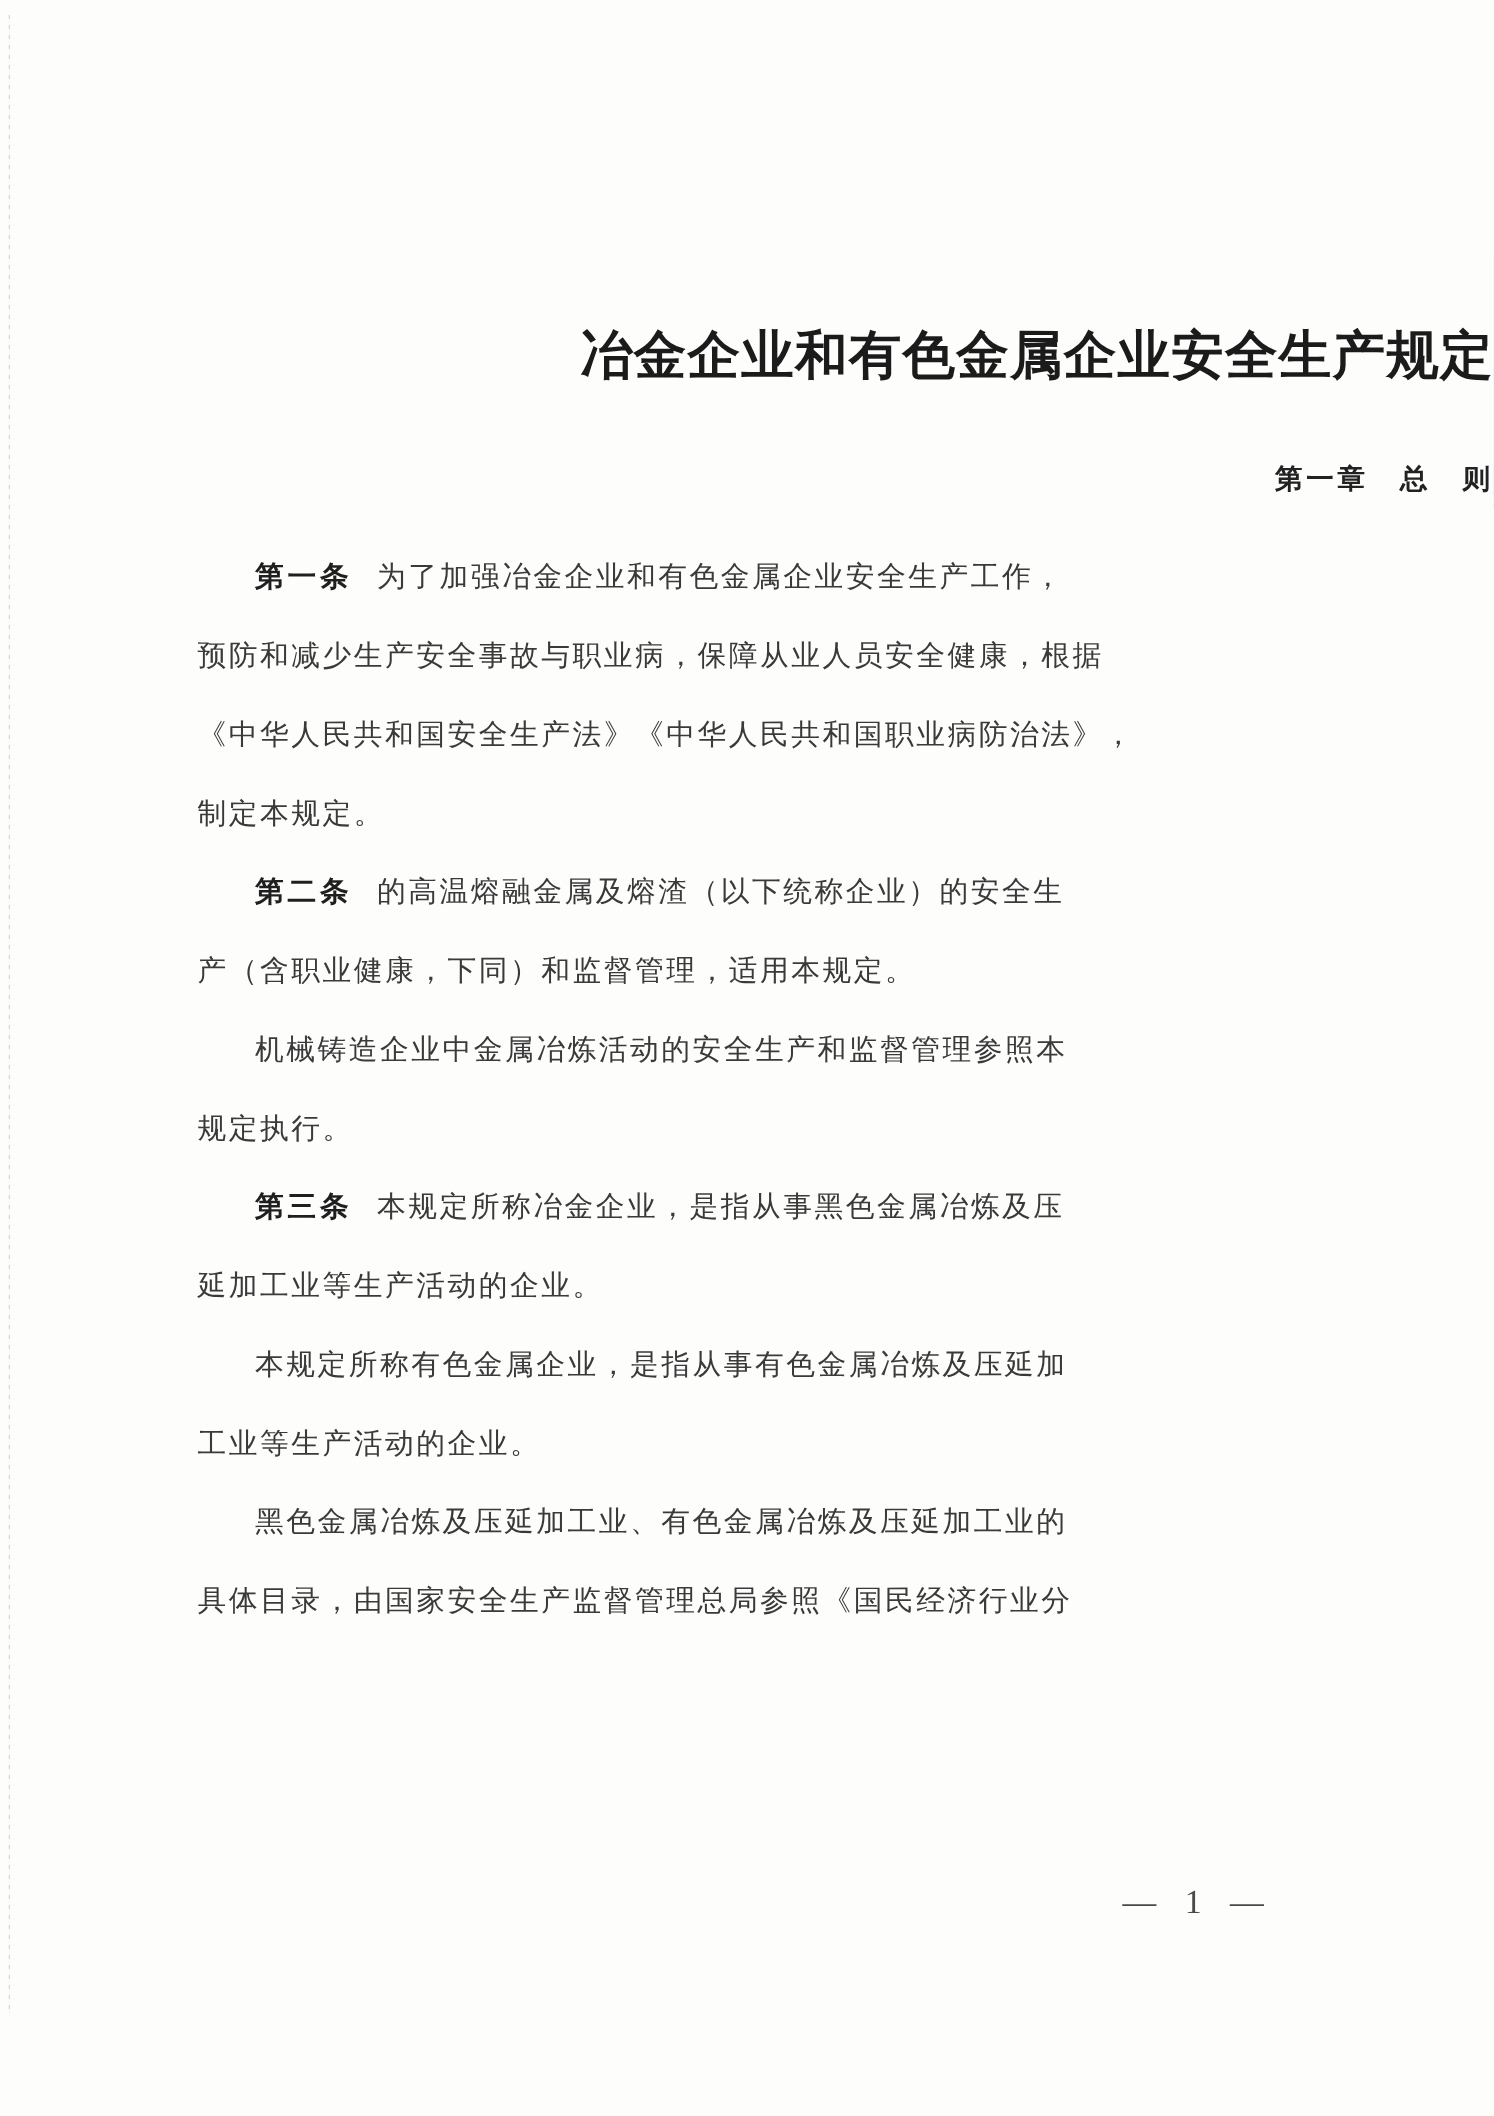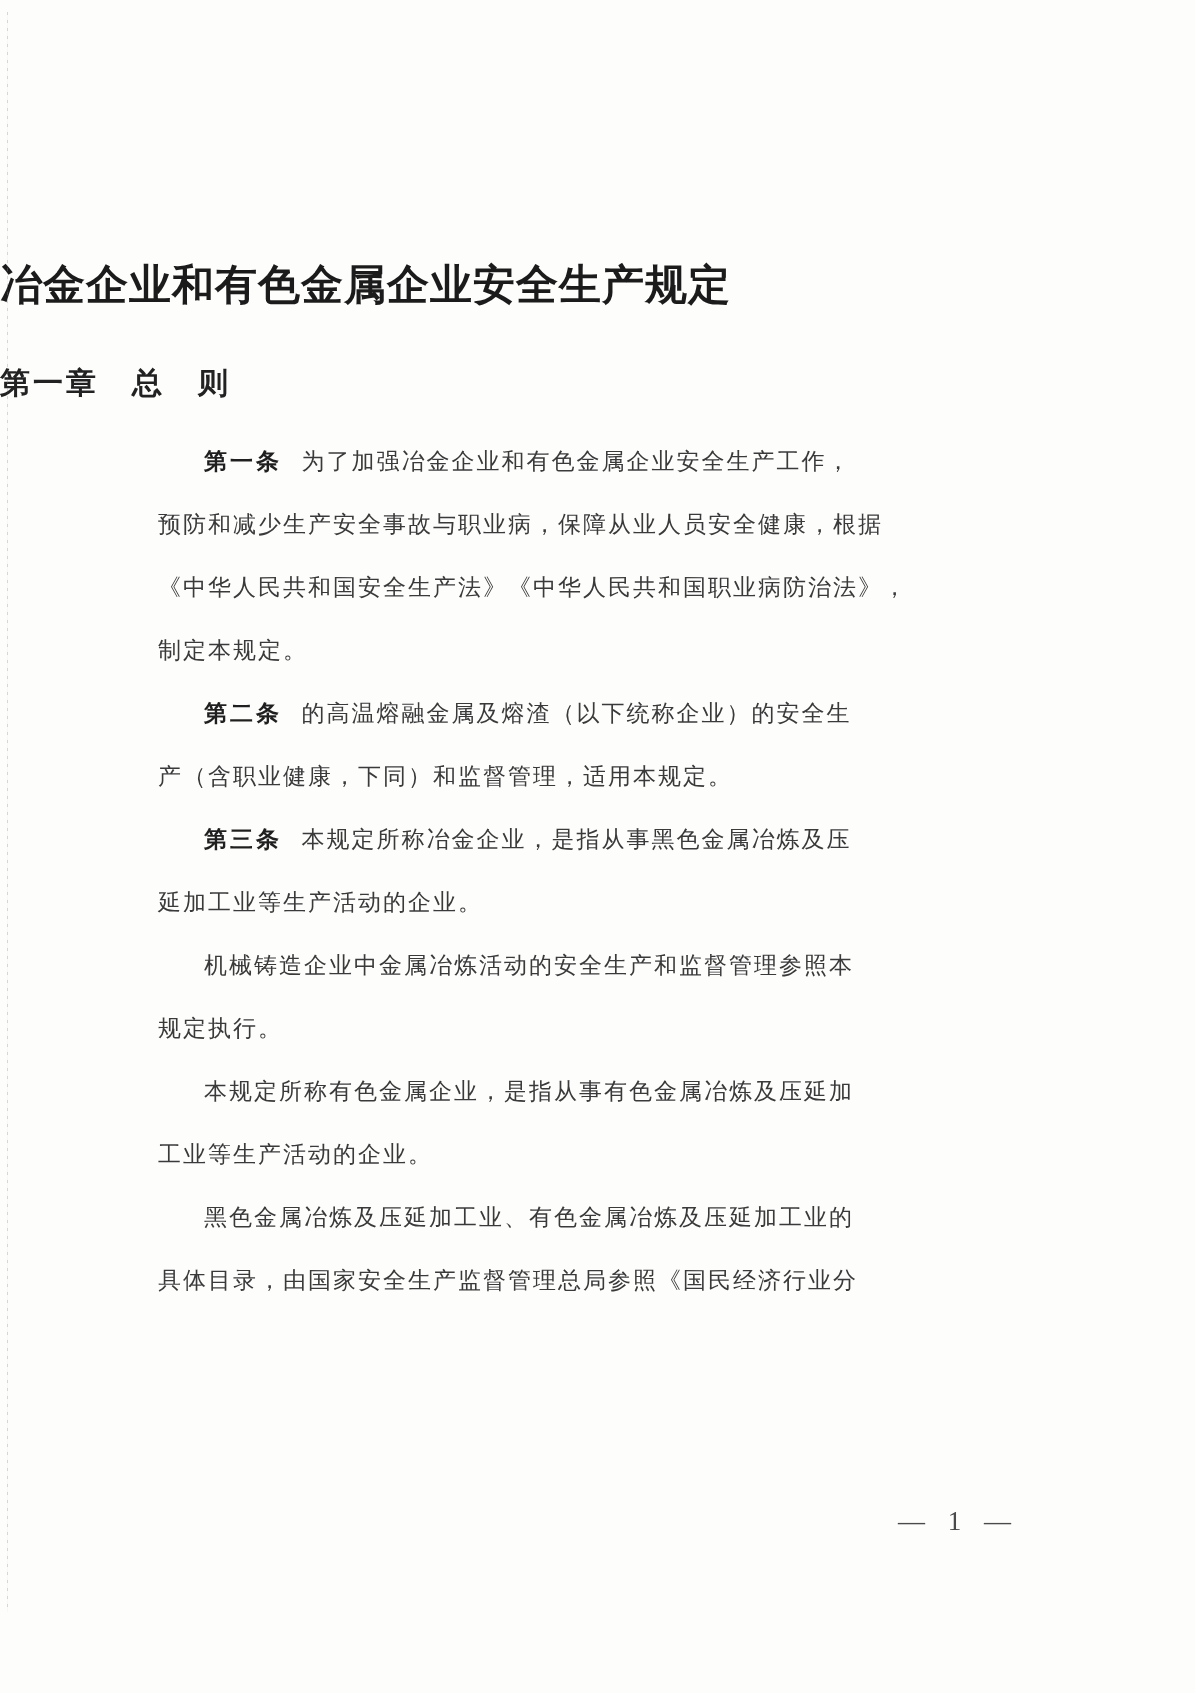--- a/index.html
+++ b/index.html
@@ -26,31 +26,31 @@
     height: 1600px;
     background: repeating-linear-gradient(
       to bottom,
       rgba(140,140,140,0.35) 0 3px,
       rgba(140,140,140,0.05) 3px 8px
     );
   }
   .doc-title {
     margin: 0;
     padding-top: 264px;
-    text-align: left;
+    text-align: right;
     font-size: 42px;
     line-height: 1;
     font-weight: 700;
     letter-spacing: 1px;
     color: #1b1b1b;
   }
   .chapter-heading {
     margin: 62px 0 0 0;
-    text-align: left;
-    font-size: 30px;
+    text-align: right;
+    font-size: 22px;
     line-height: 30px;
     font-weight: 700;
     letter-spacing: 3px;
     color: #222222;
   }
   .doc-body {
     margin-top: 32px;
     padding-left: 158px;
     width: 1010px;
     font-size: 23px;
@@ -98,25 +98,25 @@
 
   <div class="doc-body">
     <p><span class="para-lead">第一条</span><span class="para-text">为了加强冶金企业和有色金属企业安全生产工作，
 预防和减少生产安全事故与职业病，保障从业人员安全健康，根据
 《中华人民共和国安全生产法》《中华人民共和国职业病防治法》，
 制定本规定。</span></p>
 
     <p><span class="para-lead">第二条</span><span class="para-text">的高温熔融金属及熔渣（以下统称企业）的安全生
 产（含职业健康，下同）和监督管理，适用本规定。</span></p>
 
+    <p><span class="para-text">机械铸造企业中金属冶炼活动的安全生产和监督管理参照本
+规定执行。</span></p>
+
     <p><span class="para-lead">第三条</span><span class="para-text">本规定所称冶金企业，是指从事黑色金属冶炼及压
 延加工业等生产活动的企业。</span></p>
-
-    <p><span class="para-text">机械铸造企业中金属冶炼活动的安全生产和监督管理参照本
-规定执行。</span></p>
 
     <p><span class="para-text">本规定所称有色金属企业，是指从事有色金属冶炼及压延加
 工业等生产活动的企业。</span></p>
 
 
     <p><span class="para-text">黑色金属冶炼及压延加工业、有色金属冶炼及压延加工业的
 具体目录，由国家安全生产监督管理总局参照《国民经济行业分</span></p>
   </div>
 
   <div class="page-number">— 1 —</div>

